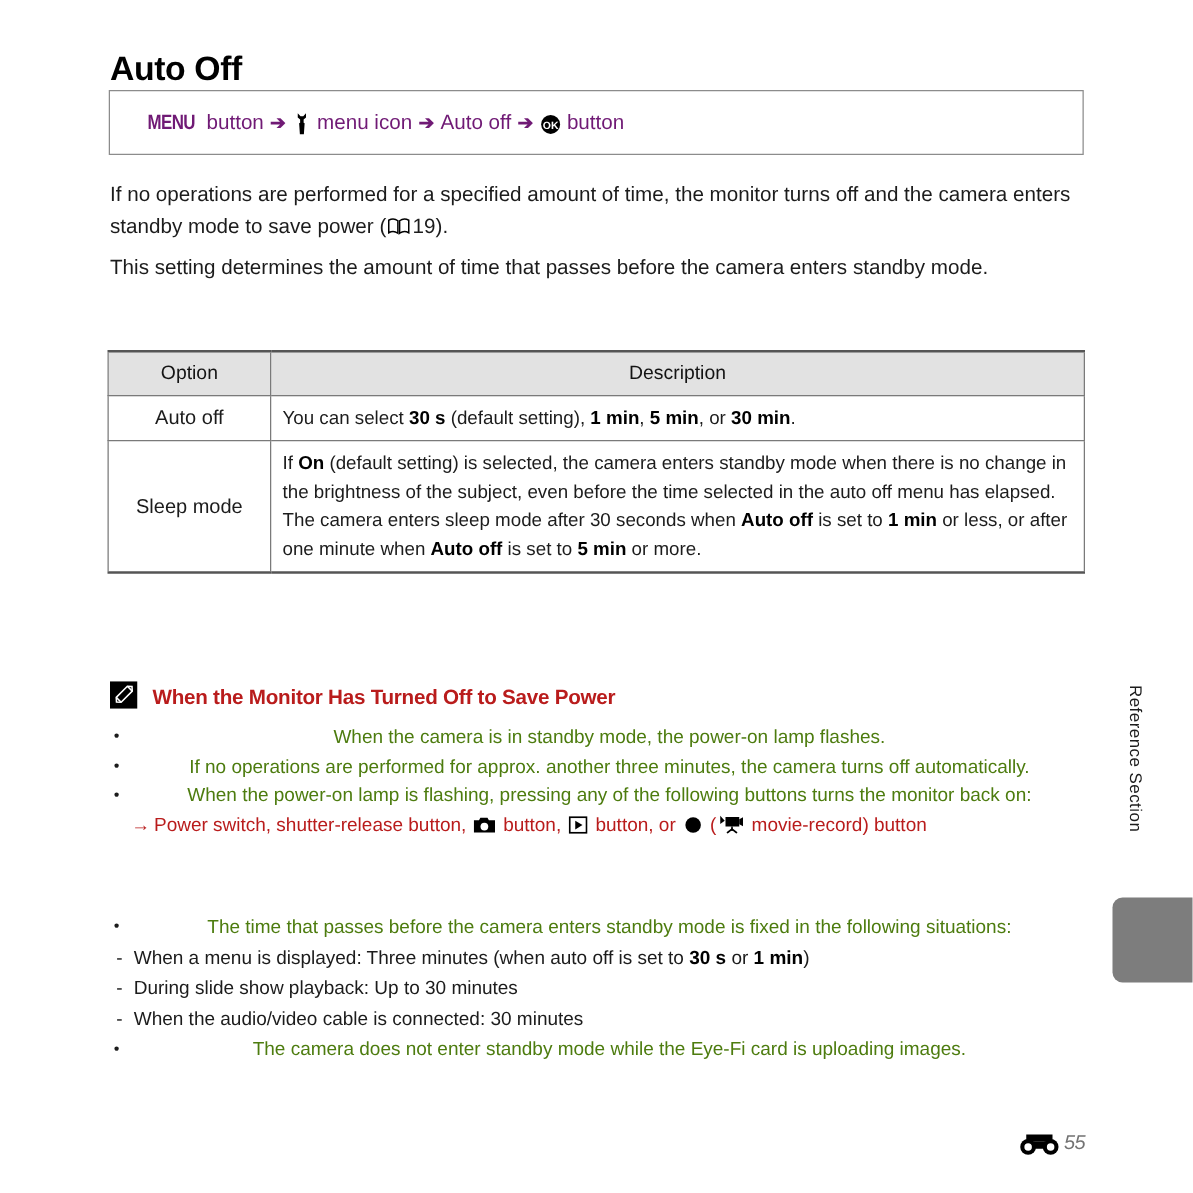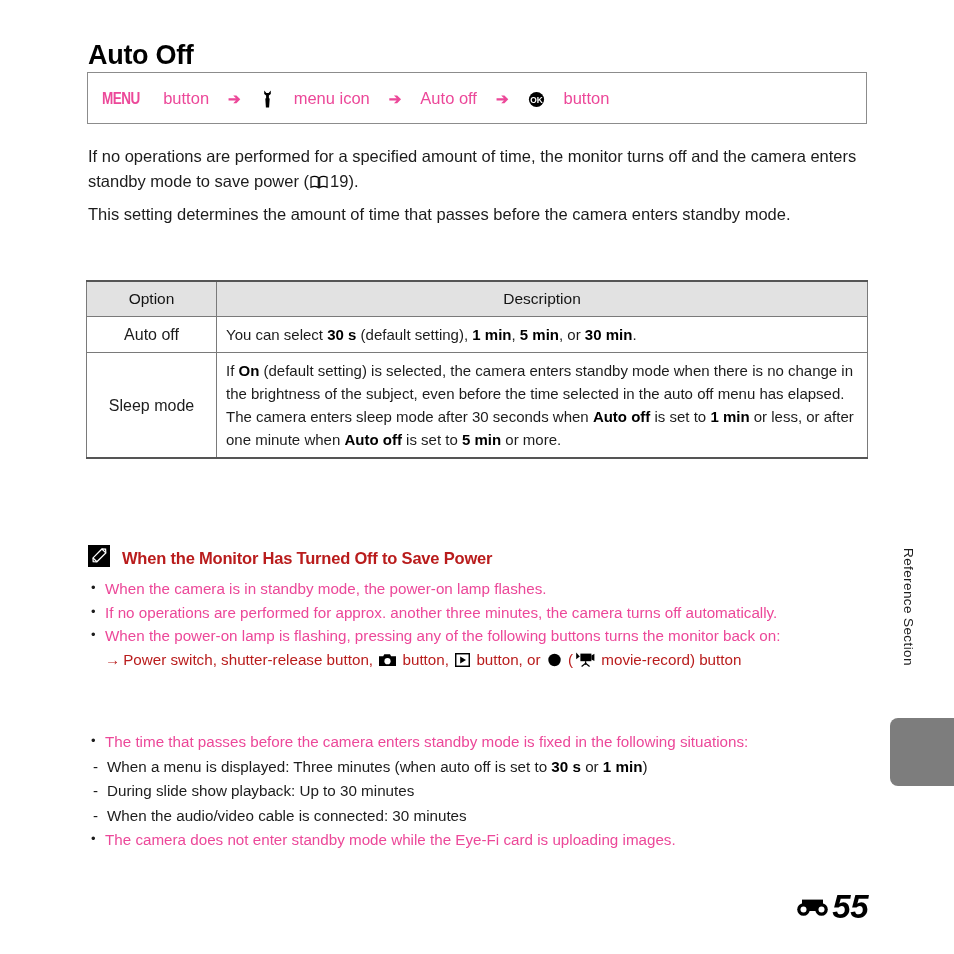--- a/index.html
+++ b/index.html
@@ -33,25 +33,26 @@
     left: 87px; top: 72px;
     width: 780px; height: 52px;
     border: 1px solid #8c8c8c;
     background: #fff;
     display: flex;
     align-items: center;
     padding-left: 14px;
   }
   .breadcrumb {
     font-size: 16.5px;
-    color: #ec4899;
+    color: #701a75;
     display: flex;
     align-items: center;
-    gap: 19px;
+    gap: 5px;
     white-space: nowrap;
+    margin-left: 16px;
   }
   .menu-glyph {
     font-weight: bold;
     font-family: "Liberation Sans Narrow", "Liberation Sans", sans-serif;
     font-size: 16.5px;
     letter-spacing: -0.6px;
     transform: scaleX(0.82);
     transform-origin: left center;
     display: inline-block;
     margin-right: -4px;
@@ -126,22 +127,23 @@
     letter-spacing: -0.2px;
   }
   .pencil-icon { flex: 0 0 auto; }
 
   ul.bullets { list-style: none; margin: 0; padding: 0; }
   ul.bullets > li {
     position: relative;
     padding-left: 17px;
     font-size: 15.2px;
     line-height: 22.5px;
-    color: #ec4899;
+    color: #4d7c0f;
     margin-bottom: 1px;
+    text-align: center;
   }
   ul.bullets > li::before {
     content: "\2022";
     position: absolute; left: 3px; top: -1px;
     font-size: 13px; color: #1c1c1c;
   }
   ul.subs { list-style: none; margin: 0; padding: 0; }
   ul.subs > li {
     position: relative;
     padding-left: 19px;
@@ -184,24 +186,24 @@
   }
 
   
   .footer {
     position: absolute;
     right: 86px; bottom: 28px;
     display: flex; align-items: center; gap: 2px;
   }
   .e-mark { display: inline-flex; align-items: center; }
   .page-num {
-    font-size: 33px;
-    font-weight: bold;
+    font-size: 16px;
+    font-weight: normal;
     font-style: italic;
-    color: #000000;
+    color: #737373;
     letter-spacing: -0.5px;
   }
 </style>
 </head>
 <body>
 
 <div class="page">
 
   <h1 class="page-title">Auto Off</h1>
 

